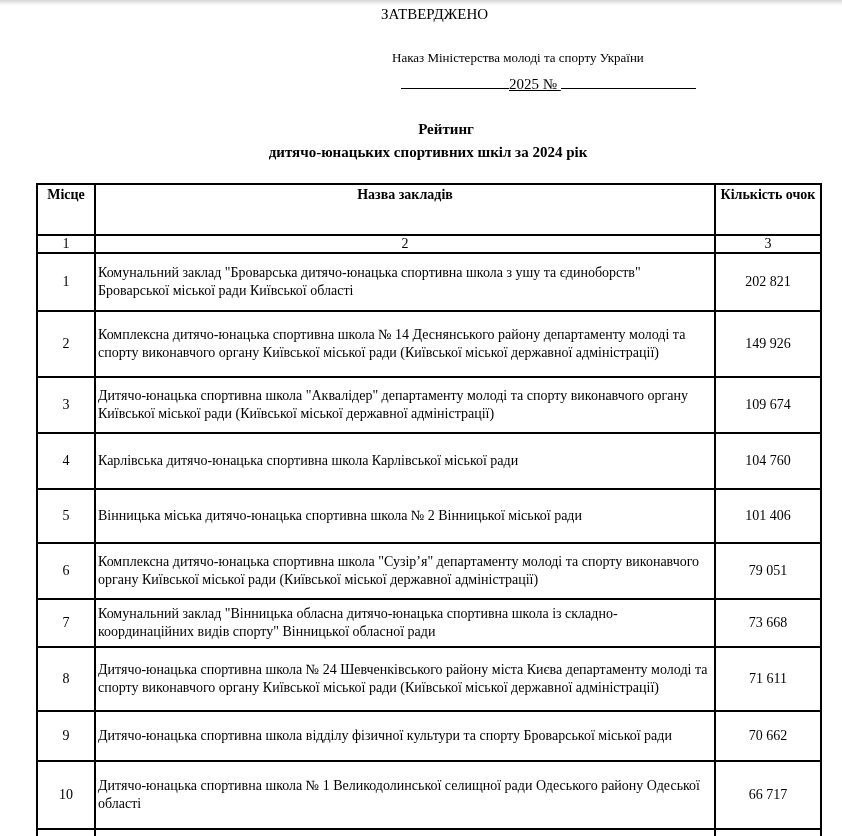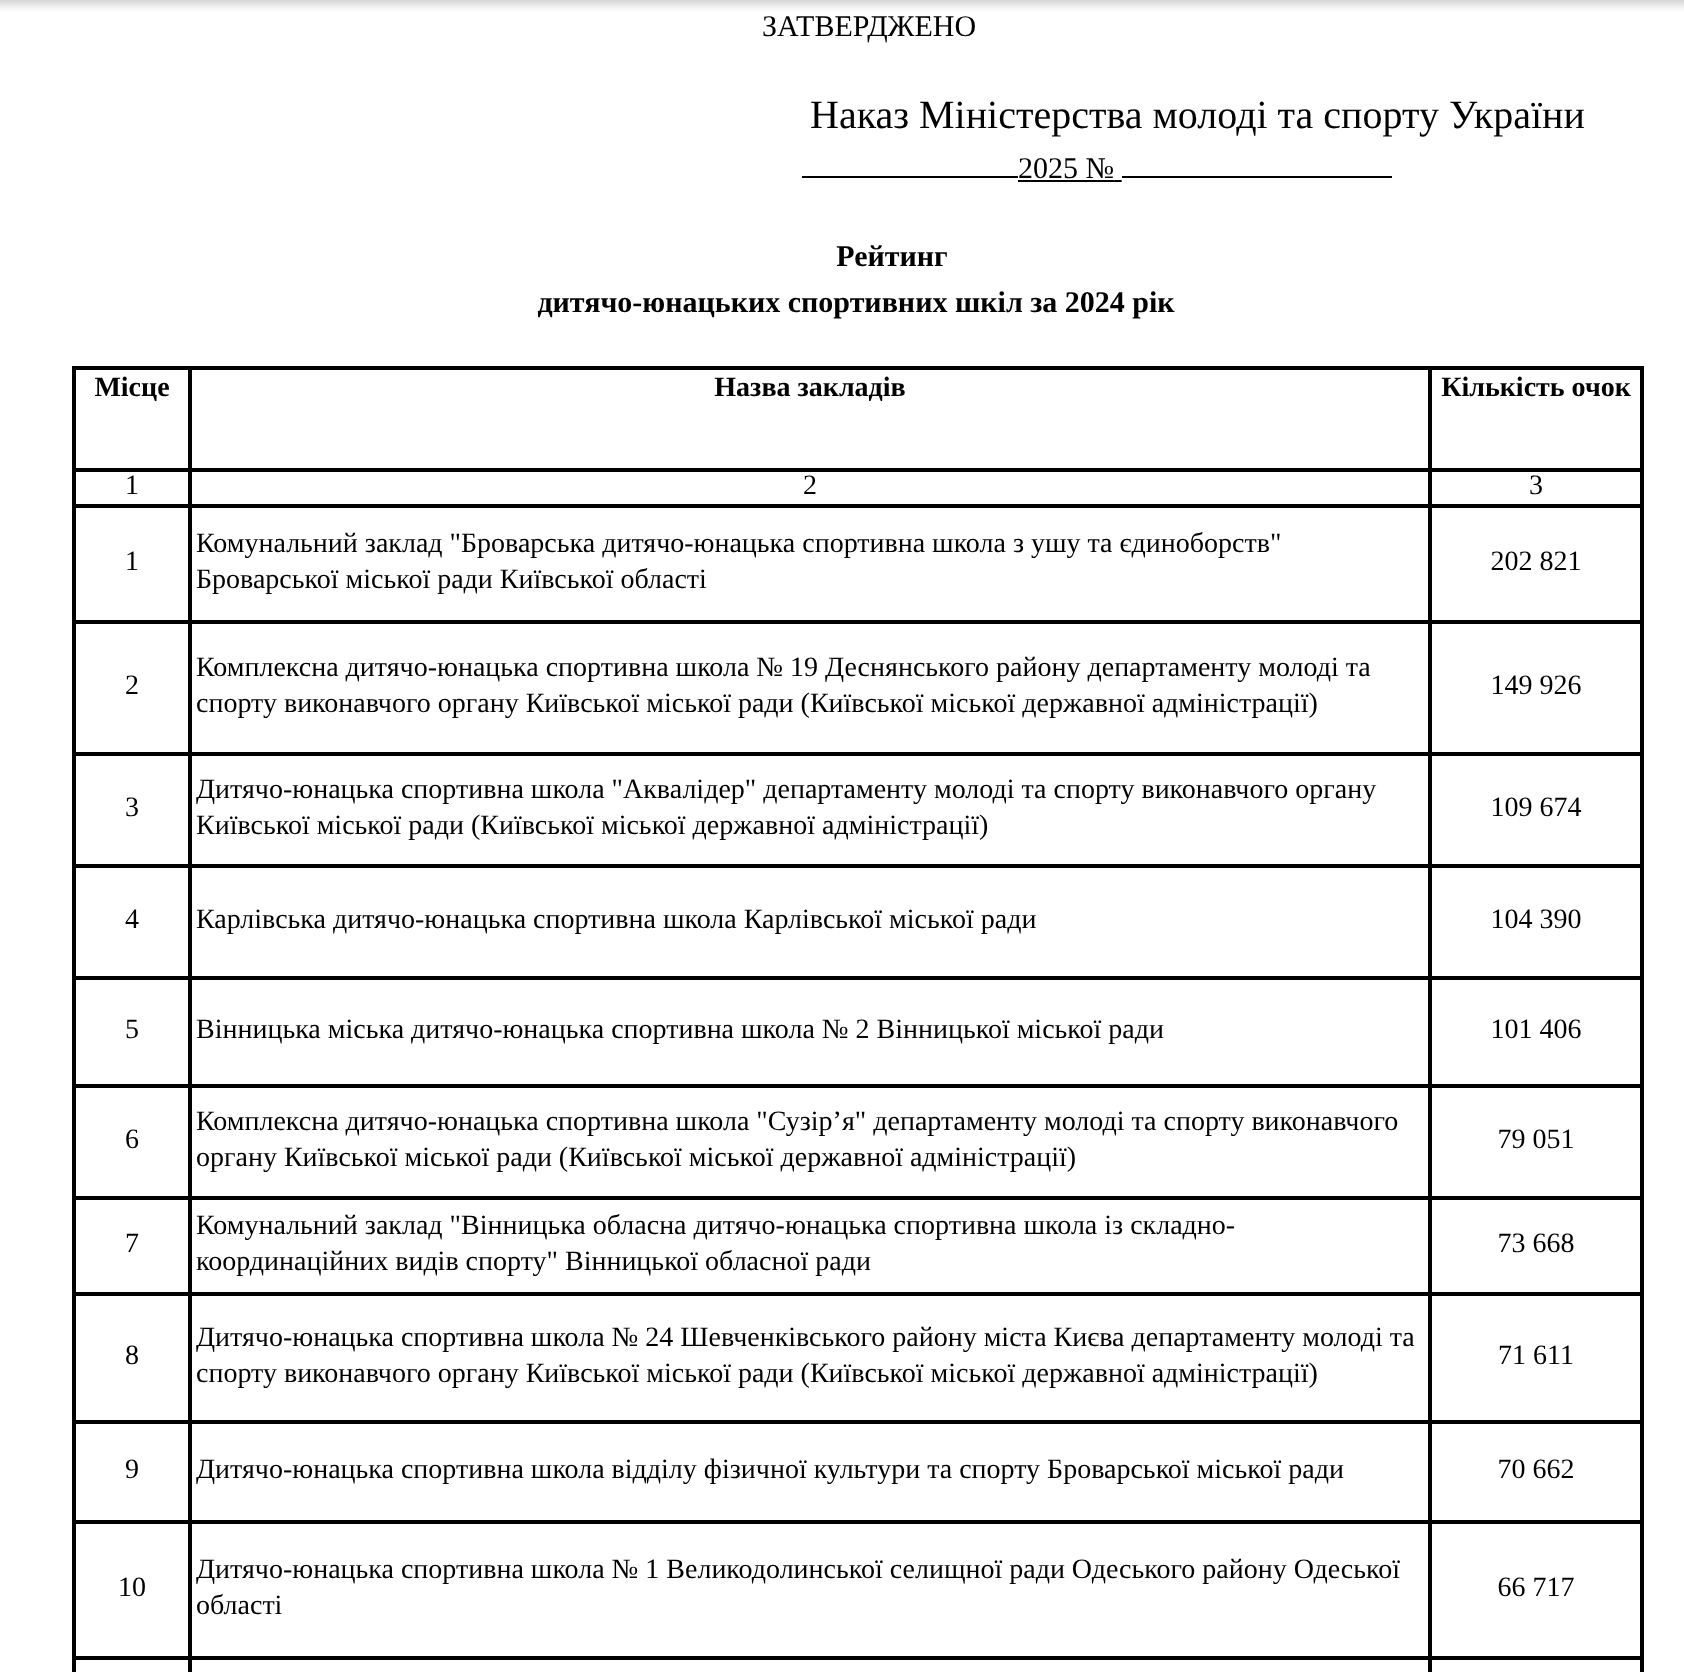--- a/index.html
+++ b/index.html
@@ -23,22 +23,22 @@
     }
     .approved {
       position: absolute;
       left: 381px; top: 5px;
       font-size: 15px;
       line-height: 18px;
       letter-spacing: 0px;
     }
     .order {
       position: absolute;
-      left: 405px; top: 49px;
-      font-size: 20px;
+      left: 392px; top: 49px;
+      font-size: 13px;
       line-height: 18px;
     }
     .order-line {
       position: absolute;
       left: 401px; top: 74px;
       font-size: 15px;
       line-height: 18px;
       white-space: nowrap;
       text-decoration: underline;
     }
@@ -129,32 +129,32 @@
     </tr>
   </thead>
   <tbody>
     <tr style="height:58px">
       <td class="place">1</td>
       <td class="name">Комунальний заклад "Броварська дитячо-юнацька спортивна школа з ушу та єдиноборств" Броварської міської ради Київської області</td>
       <td class="points">202 821</td>
     </tr>
     <tr style="height:66px">
       <td class="place">2</td>
-      <td class="name">Комплексна дитячо-юнацька спортивна школа № 19 Деснянського району департаменту молоді та спорту виконавчого органу Київської міської ради (Київської міської державної адміністрації)</td>
+      <td class="name">Комплексна дитячо-юнацька спортивна школа № 14 Деснянського району департаменту молоді та спорту виконавчого органу Київської міської ради (Київської міської державної адміністрації)</td>
       <td class="points">149 926</td>
     </tr>
     <tr style="height:56px">
       <td class="place">3</td>
       <td class="name">Дитячо-юнацька спортивна школа "Аквалідер" департаменту молоді та спорту виконавчого органу Київської міської ради (Київської міської державної адміністрації)</td>
       <td class="points">109 674</td>
     </tr>
     <tr style="height:56px">
       <td class="place">4</td>
       <td class="name">Карлівська дитячо-юнацька спортивна школа Карлівської міської ради</td>
-      <td class="points">104 390</td>
+      <td class="points">104 760</td>
     </tr>
     <tr style="height:54px">
       <td class="place">5</td>
       <td class="name">Вінницька міська дитячо-юнацька спортивна школа № 2  Вінницької міської ради</td>
       <td class="points">101 406</td>
     </tr>
     <tr style="height:56px">
       <td class="place">6</td>
       <td class="name">Комплексна дитячо-юнацька спортивна школа "Сузір’я" департаменту молоді та спорту виконавчого органу Київської міської ради (Київської міської державної адміністрації)</td>
       <td class="points">79 051</td>

